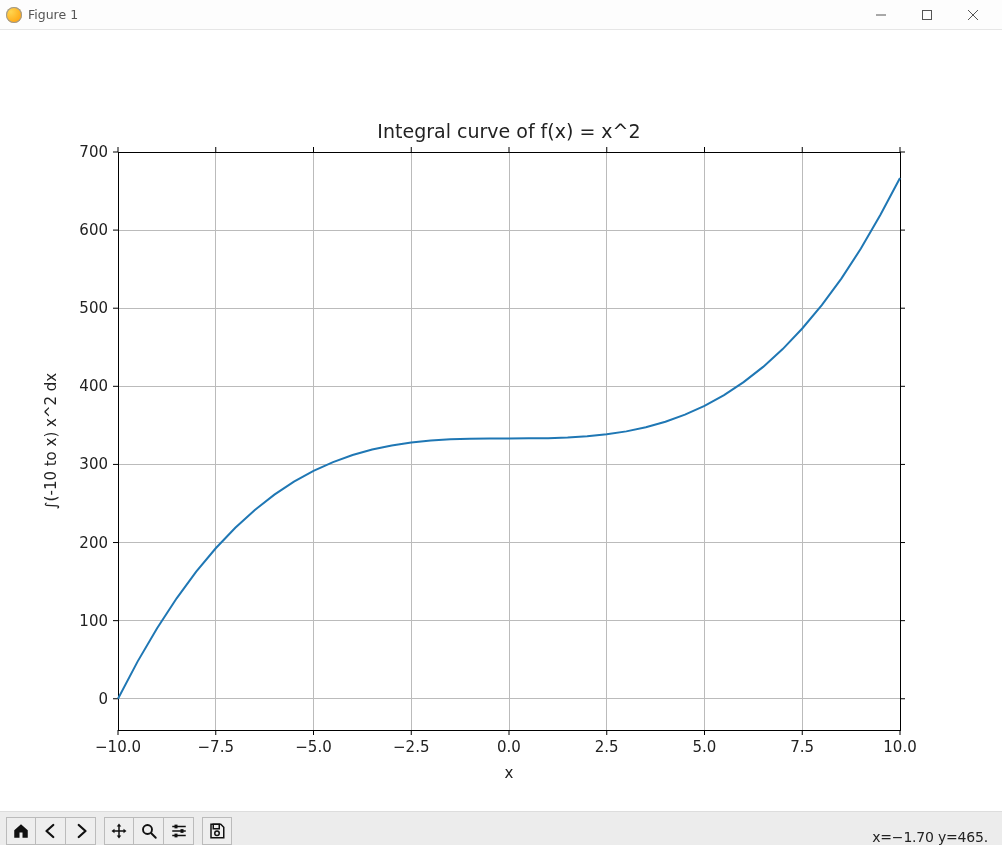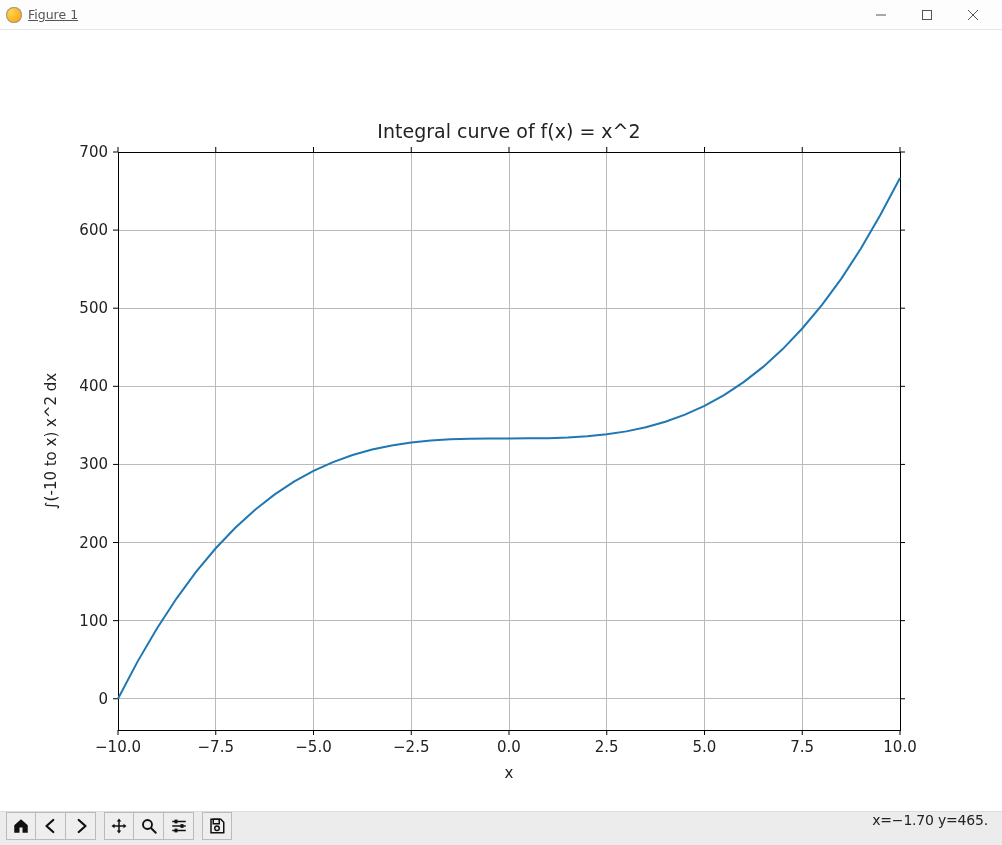--- a/index.html
+++ b/index.html
@@ -35,21 +35,20 @@
     margin-right: 6px;
     display: inline-block;
     border-radius: 50%;
     background: radial-gradient(circle at 30% 30%, #ffd54f, #ff9800);
     box-shadow: 0 0 0 1px #999 inset;
   }
   .titlebar .title {
     color: #555;
     font-size: 12.5px;
     flex: 0 0 auto;
-    text-decoration: underline;
   }
   .titlebar .spacer { flex: 1 1 auto; }
   .win-controls {
     display: flex;
     align-items: center;
     gap: 0;
   }
   .win-btn {
     width: 46px;
     height: 30px;
@@ -62,21 +61,21 @@
   .figure-area {
     flex: 1 1 auto;
     position: relative;
     background: #fff;
   }
   .toolbar {
     height: 38px;
     background: #ececec;
     border-top: 1px solid #ddd;
     display: flex;
-    align-items: flex-start;
+    align-items: flex-end;
     padding: 0 6px;
     box-sizing: border-box;
   }
   .tb-group {
     display: flex;
     align-items: center;
   }
   .tb-btn {
     width: 30px;
     height: 28px;

